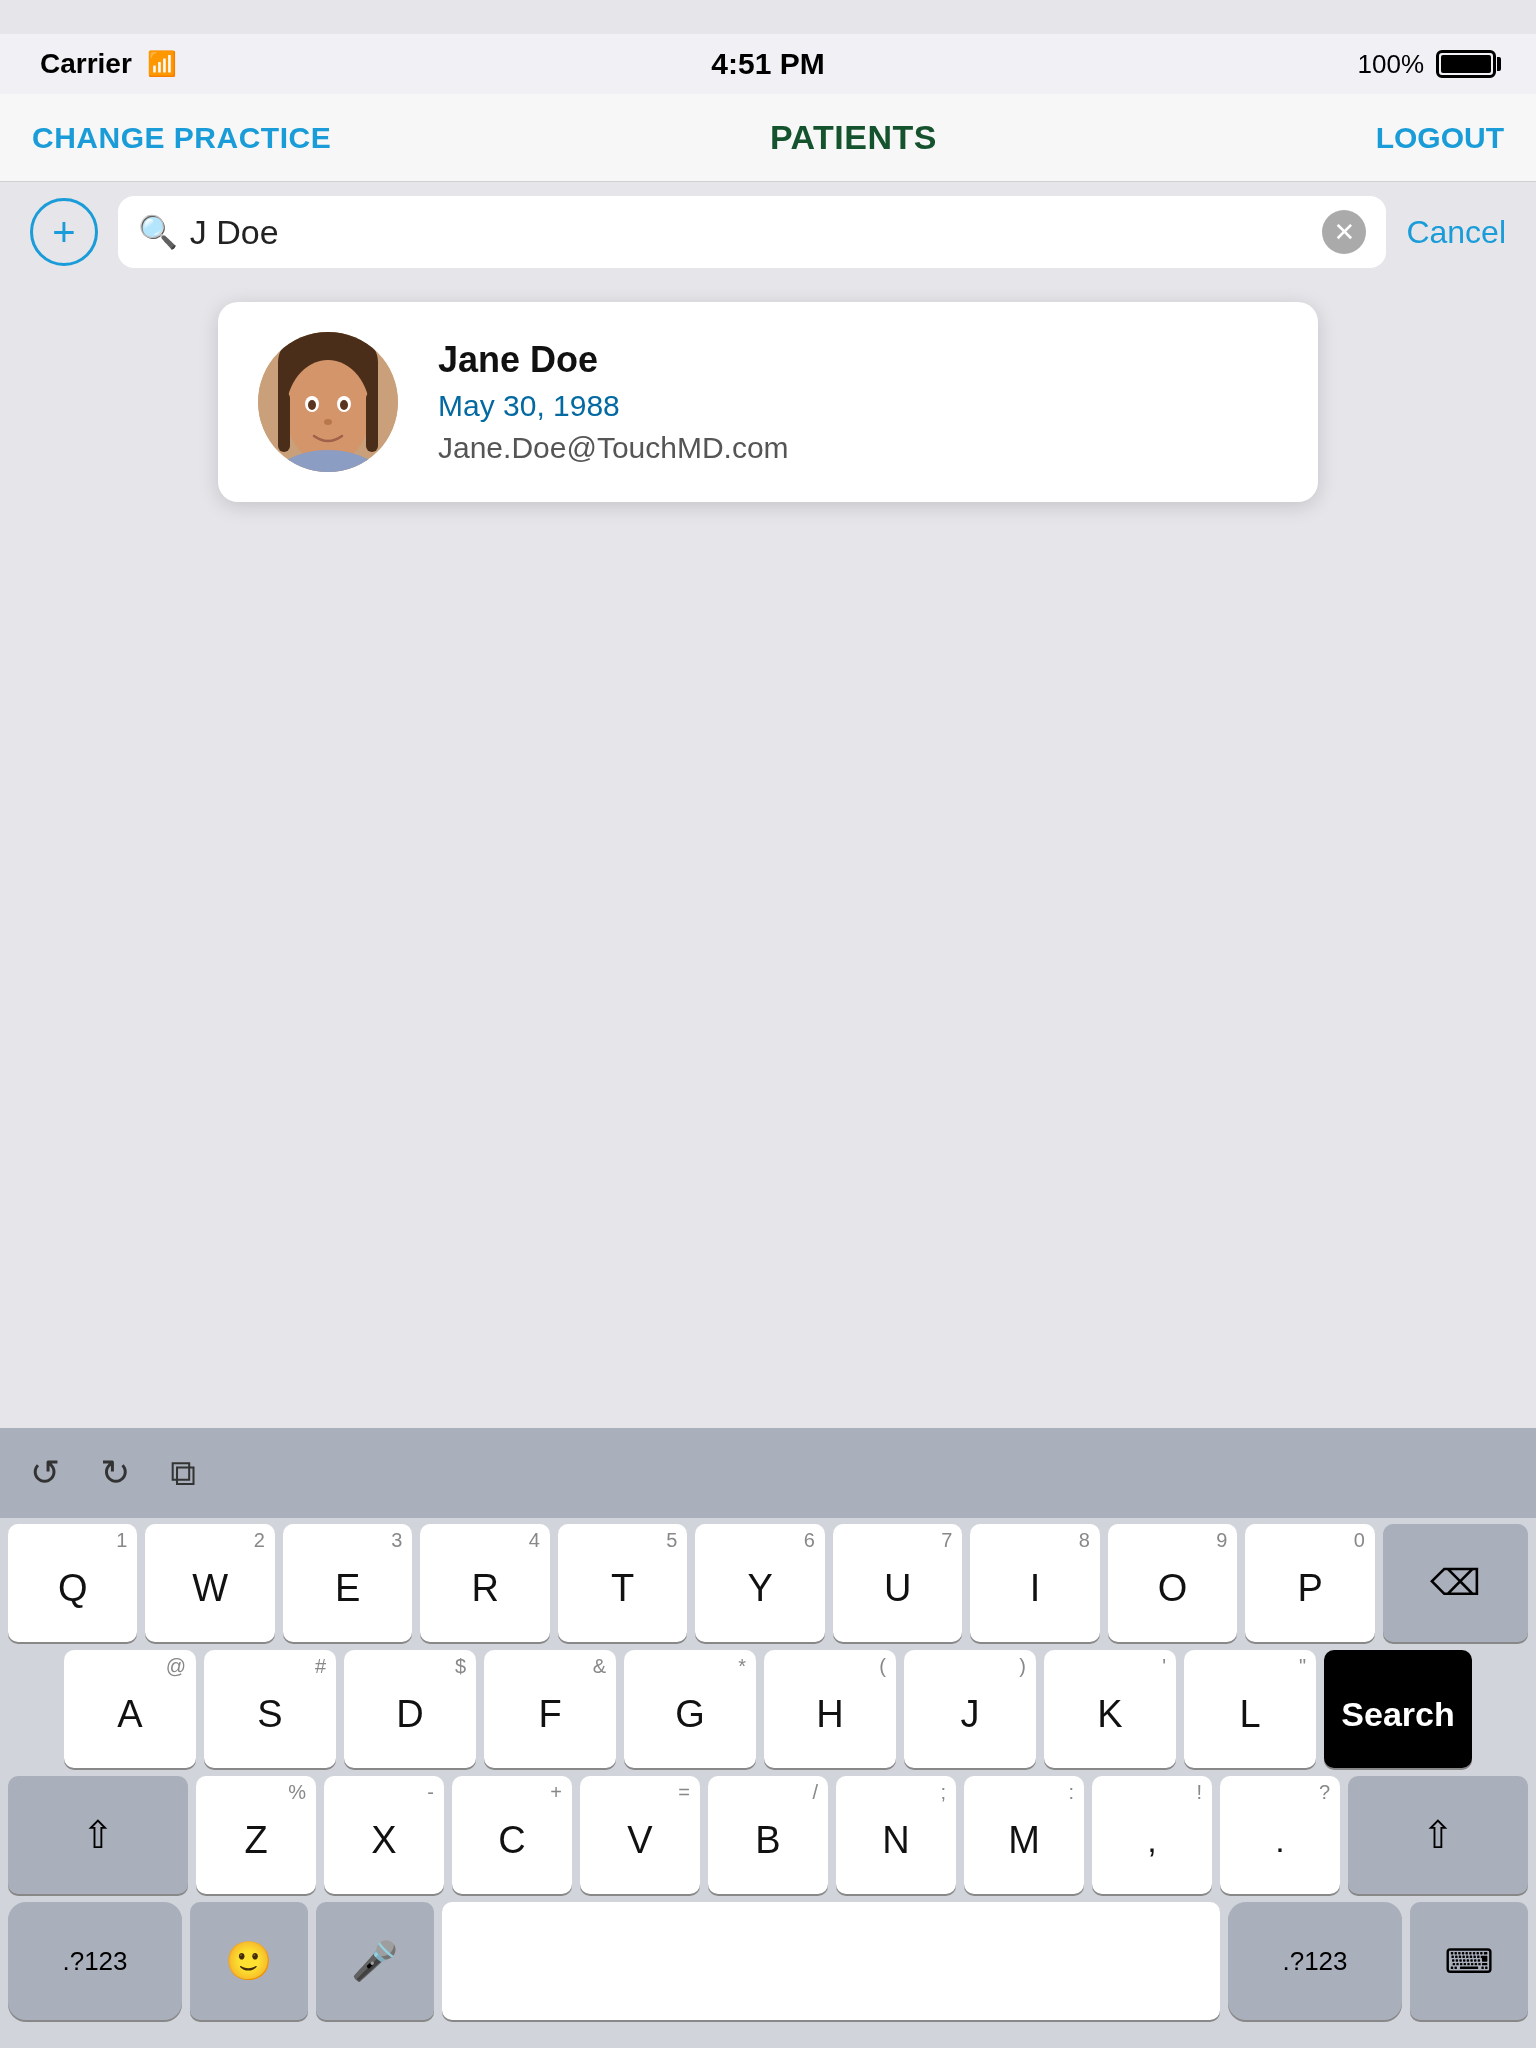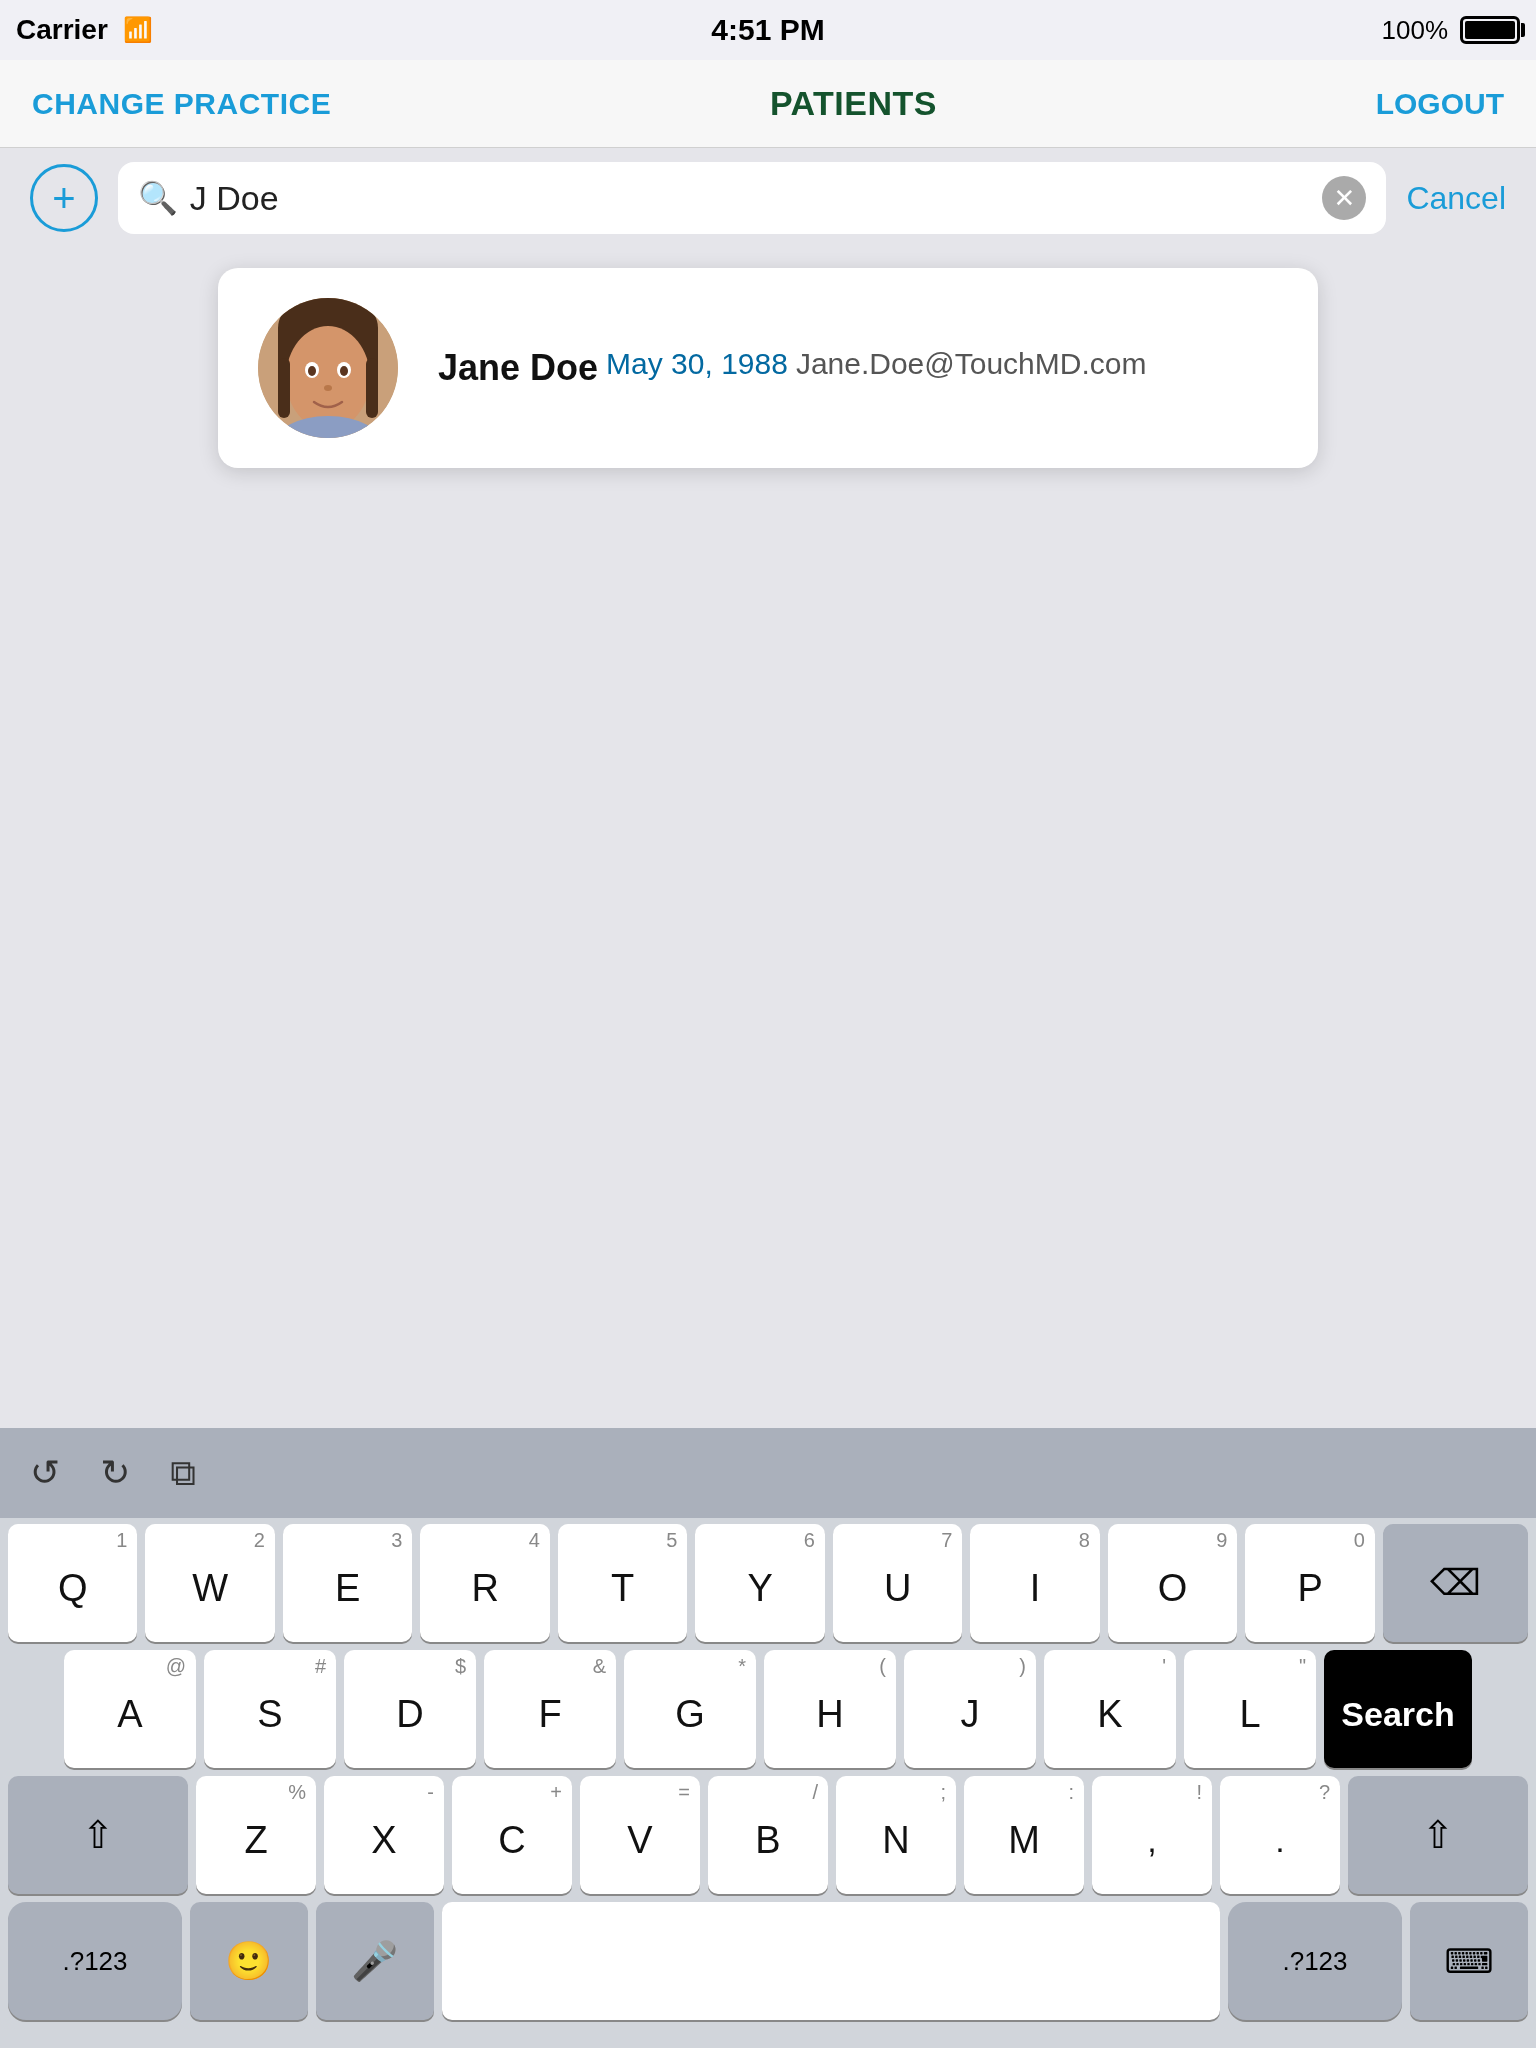--- a/index.html
+++ b/index.html
@@ -12,23 +12,24 @@
       overflow: hidden;
     }
 
     
     .status-bar {
       height: 60px;
       background: #f0f0f5;
       display: flex;
       align-items: center;
       justify-content: space-between;
-      padding: 0 16px;
+      padding: 0 40px;
       font-size: 28px;
       font-weight: 500;
+      margin-top: 34px;
     }
     .status-left { display: flex; align-items: center; gap: 16px; }
     .status-carrier { font-weight: 600; }
     .status-wifi { font-size: 24px; }
     .status-time { font-size: 30px; font-weight: 600; position: absolute; left: 50%; transform: translateX(-50%); }
     .status-right { display: flex; align-items: center; gap: 12px; font-size: 26px; }
     .battery-icon {
       display: inline-flex; align-items: center;
       border: 3px solid #000;
       border-radius: 6px;
@@ -163,21 +164,21 @@
       height: 140px;
       border-radius: 70px;
       background: #c8a882;
       overflow: hidden;
       flex-shrink: 0;
       display: flex;
       align-items: center;
       justify-content: center;
     }
     
-    .patient-info { display: flex; gap: 8px; }
+    .patient-info { display: flex; flex-direction: column; gap: 8px; }
     .patient-name { font-size: 36px; font-weight: 700; color: #111; }
     .patient-dob { font-size: 30px; color: #0369a1; }
     .patient-email { font-size: 30px; color: #555; }
 
     
     .keyboard-area {
       position: absolute;
       bottom: 0;
       left: 0;
       width: 100%;

